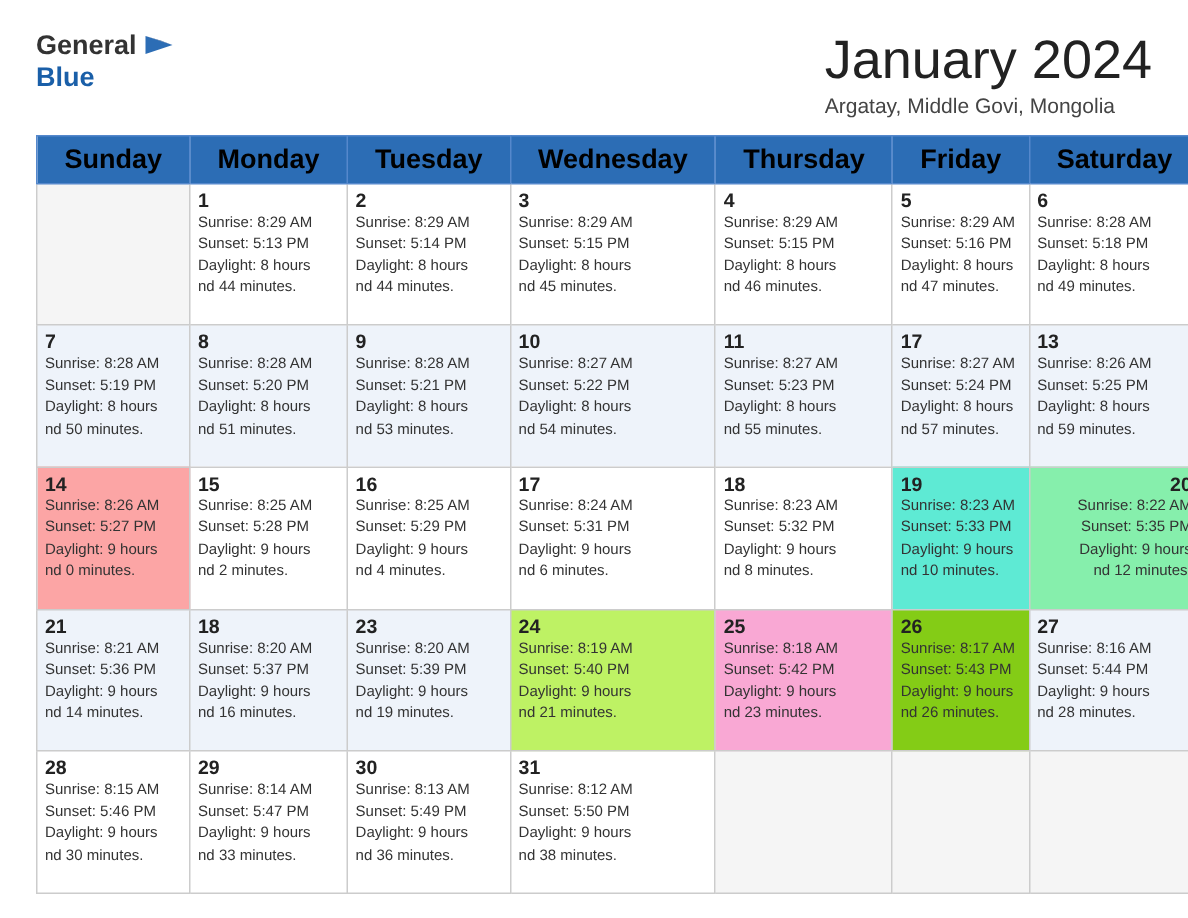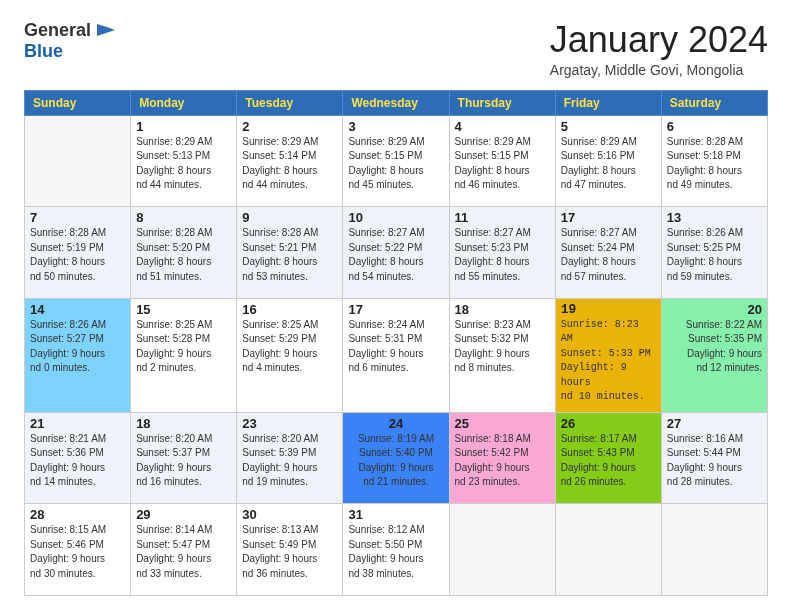--- a/index.html
+++ b/index.html
@@ -62,24 +62,24 @@
       color: #444;
       margin-top: 2px;
     }
     .calendar {
       width: 100%;
       border-collapse: collapse;
       flex: 1;
     }
     .calendar th {
       background: #2c6db5;
-      color: #fde047;
-      font-size: 12px;
-      font-weight: bold;
-      padding: 5px 8px;
+      color: #000000;
+      font-size: 18px;
+      font-weight: bold;
+      padding: 5px 18px;
       text-align: left;
       border: 1px solid #5588cc;
     }
     .calendar td {
       border: 1px solid #ccc;
       vertical-align: top;
       padding: 3px 5px;
       width: calc(100% / 7);
       height: 88px;
     }
@@ -185,41 +185,41 @@
           <td style="background: rgb(238, 243, 250);">
             <div class="cell-date">17</div>
             <div class="cell-info">Sunrise: 8:27 AM<br>Sunset: 5:24 PM<br>Daylight: 8 hours <br>nd 57 minutes.</div>
           </td>
           <td style="background: rgb(238, 243, 250);">
             <div class="cell-date">13</div>
             <div class="cell-info">Sunrise: 8:26 AM<br>Sunset: 5:25 PM<br>Daylight: 8 hours <br>nd 59 minutes.</div>
           </td>
         </tr>
         <tr style="background: rgb(255, 255, 255);">
-          <td style="background: #7dd3fc;">
+          <td style="background: #fca5a5;">
             <div class="cell-date">14</div>
             <div class="cell-info">Sunrise: 8:26 AM<br>Sunset: 5:27 PM<br>Daylight: 9 hours <br>nd 0 minutes.</div>
           </td>
           <td style="background: rgb(255, 255, 255);">
             <div class="cell-date">15</div>
             <div class="cell-info">Sunrise: 8:25 AM<br>Sunset: 5:28 PM<br>Daylight: 9 hours <br>nd 2 minutes.</div>
           </td>
           <td style="background: rgb(255, 255, 255);">
             <div class="cell-date">16</div>
             <div class="cell-info">Sunrise: 8:25 AM<br>Sunset: 5:29 PM<br>Daylight: 9 hours <br>nd 4 minutes.</div>
           </td>
           <td style="background: rgb(255, 255, 255);">
             <div class="cell-date">17</div>
             <div class="cell-info">Sunrise: 8:24 AM<br>Sunset: 5:31 PM<br>Daylight: 9 hours <br>nd 6 minutes.</div>
           </td>
           <td style="background: rgb(255, 255, 255);">
             <div class="cell-date">18</div>
             <div class="cell-info">Sunrise: 8:23 AM<br>Sunset: 5:32 PM<br>Daylight: 9 hours <br>nd 8 minutes.</div>
           </td>
-          <td style="background: #eab308; font-family: Liberation Mono, monospace;">
+          <td style="background: #5eead4;">
             <div class="cell-date">19</div>
             <div class="cell-info">Sunrise: 8:23 AM<br>Sunset: 5:33 PM<br>Daylight: 9 hours <br>nd 10 minutes.</div>
           </td>
           <td style="background: #86efac; text-align: right;">
             <div class="cell-date">20</div>
             <div class="cell-info">Sunrise: 8:22 AM<br>Sunset: 5:35 PM<br>Daylight: 9 hours <br>nd 12 minutes.</div>
           </td>
         </tr>
         <tr style="background: rgb(238, 243, 250);">
           <td style="background: rgb(238, 243, 250);">
@@ -227,21 +227,21 @@
             <div class="cell-info">Sunrise: 8:21 AM<br>Sunset: 5:36 PM<br>Daylight: 9 hours <br>nd 14 minutes.</div>
           </td>
           <td style="background: rgb(238, 243, 250);">
             <div class="cell-date">18</div>
             <div class="cell-info">Sunrise: 8:20 AM<br>Sunset: 5:37 PM<br>Daylight: 9 hours <br>nd 16 minutes.</div>
           </td>
           <td style="background: rgb(238, 243, 250);">
             <div class="cell-date">23</div>
             <div class="cell-info">Sunrise: 8:20 AM<br>Sunset: 5:39 PM<br>Daylight: 9 hours <br>nd 19 minutes.</div>
           </td>
-          <td style="background: #3b82f6; text-align: center;">
+          <td style="background: #bef264;">
             <div class="cell-date">24</div>
             <div class="cell-info">Sunrise: 8:19 AM<br>Sunset: 5:40 PM<br>Daylight: 9 hours <br>nd 21 minutes.</div>
           </td>
           <td style="background: #f9a8d4;">
             <div class="cell-date">25</div>
             <div class="cell-info">Sunrise: 8:18 AM<br>Sunset: 5:42 PM<br>Daylight: 9 hours <br>nd 23 minutes.</div>
           </td>
           <td style="background: #84cc16;">
             <div class="cell-date">26</div>
             <div class="cell-info">Sunrise: 8:17 AM<br>Sunset: 5:43 PM<br>Daylight: 9 hours <br>nd 26 minutes.</div>

